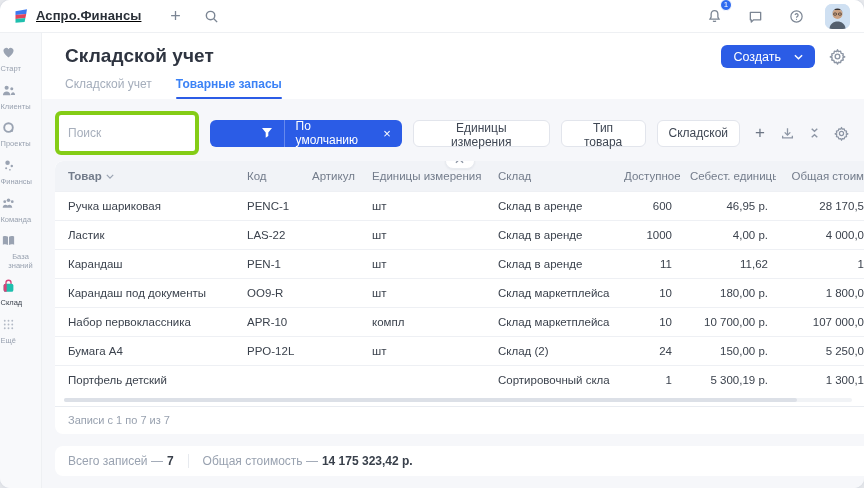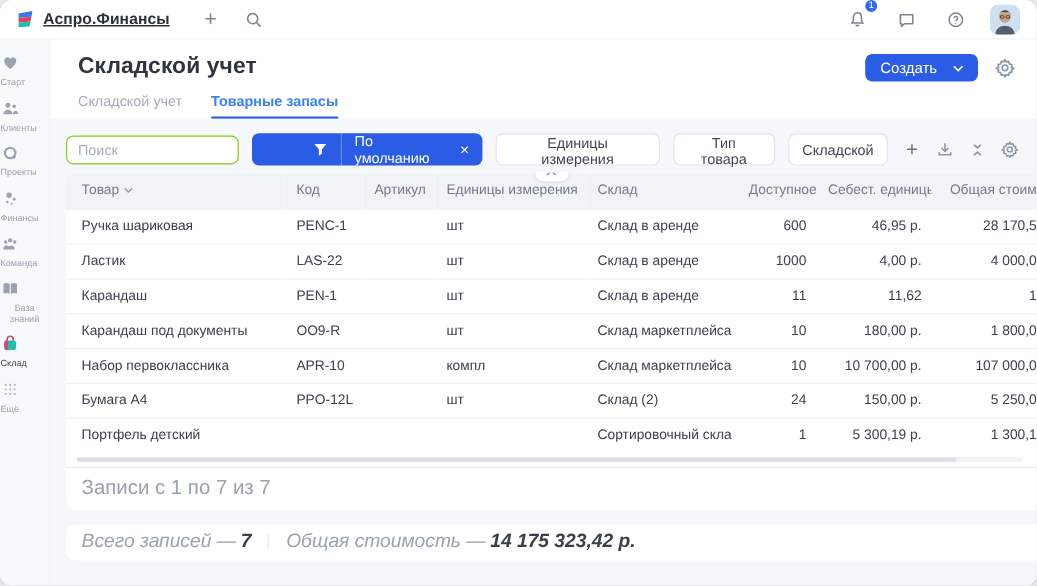--- a/index.html
+++ b/index.html
@@ -37,21 +37,21 @@
   .gear-btn { background:none; border:none; color:#8d96a5; cursor:pointer; display:flex; }
   .tabs { display:flex; gap:24px; margin-top:9px; }
   .tab { font-size:12px; padding-bottom:8px; cursor:pointer; background:none; border:none; font-family:inherit; color:#a4adbb; position:relative; }
   .tab.active { color:#3b82f6; font-weight:bold; }
   .tab.active::after { content:""; position:absolute; left:0; right:0; bottom:0; height:2px; border-radius:2px; background:#2b5ce6; }
 
   .content { flex:1; background:#f6f7fa; padding:12px 0 0 13px; position:relative; min-width:0; }
 
   
   .filterbar { display:flex; align-items:center; gap:11px; padding-right:13px; }
-  .search-input { width:144px; height:24px; border:1px solid #84cc16; border-radius:6px; background:#fff; padding:0 9px;
+  .search-input { width:144px; height:44px; border:4px solid #84cc16; border-radius:6px; background:#fff; padding:0 9px;
                   font-size:12px; font-family:inherit; color:#3b424d; outline:none; }
   .search-input::placeholder { color:#a7afbc; }
   .filter-chip { display:flex; align-items:stretch; height:27px; background:#2b5ce6; border-radius:6px; overflow:hidden; cursor:pointer;padding-left:40px; }
   .chip-funnel { display:flex; align-items:center; justify-content:center; width:35px; border-right:1px solid rgba(255,255,255,.28); }
   .chip-label { display:flex; align-items:center; gap:8px; padding:0 11px; color:#fff; font-size:12px; }
   .chip-x { font-size:13px; line-height:1; cursor:pointer; }
   .filter-btn { height:27px; background:#fff; border:1px solid #e2e5ec; border-radius:6px; padding:0 11px;
                 font-size:12px; font-family:inherit; color:#3f4754; cursor:pointer; }
   .add-filter { background:none; border:none; font-size:17px; color:#6c7584; cursor:pointer; padding:0 2px; margin-left:2px; }
   .bar-icons { margin-left:auto; display:flex; align-items:center; gap:9px; }
@@ -61,33 +61,33 @@
   .table-card { margin-top:6px; background:#fff; border-radius:8px 0 0 8px; position:relative; overflow:hidden; }
   .collapse-pill { position:absolute; top:-8px; left:50%; transform:translateX(-50%); width:30px; height:16px; background:#fff;
                    border:1px solid #e8ebf0; border-radius:9px; color:#8d96a5; display:flex; align-items:center; justify-content:center;
                    cursor:pointer; z-index:3; box-shadow:0 1px 2px rgba(40,50,70,.06); }
   .table-wrap { overflow:hidden; }
   table { border-collapse:collapse; table-layout:fixed; width:817px; }
   col.c1{width:182px} col.c2{width:65px} col.c3{width:60px} col.c4{width:126px} col.c5{width:126px} col.c6{width:66px} col.c7{width:96px} col.c8{width:96px}
   th, td { padding:0 8px 0 10px; font-size:11.5px; text-align:left; white-space:nowrap; overflow:hidden; }
   th { height:30px; background:#f1f3f7; color:#737c8b; font-weight:400; }
   td { height:29px; color:#3b424d; border-top:1px solid #eef0f4; }
-  thead th:first-child { padding-left:13px; border-radius:8px 0 0 0; }
+  thead th:first-child { padding-left:13px; border-radius:8px 0 0 0;font-weight:bold; }
   td:first-child { padding-left:13px; }
   .num { text-align:right; }
   .sort-chevron { color:#9aa3b2; display:inline-block; vertical-align:1px; margin-left:4px; }
   tbody tr { cursor:pointer; }
 
   .hscrollbar { height:4px; margin:4px 12px 4px 9px; background:#f1f3f6; border-radius:3px; position:relative; }
   .hthumb { position:absolute; left:0; top:0; height:4px; width:93%; background:#dce0e7; border-radius:3px; cursor:grab; }
-  .records-row { border-top:1px solid #e9ecf1; padding:7px 13px 8px; font-size:17px; color:#98a1af; }
+  .records-row { border-top:1px solid #e9ecf1; padding:7px 13px 8px; font-size:11px; color:#98a1af; }
 
   
   .summary-bar { margin:12px 13px 0 0; background:#fff; border-radius:8px 0 0 8px; height:30px; display:flex; align-items:center;
-                 padding:0 13px; font-size:16px; margin-right:0;font-style:italic; }
+                 padding:0 13px; font-size:12px; margin-right:0; }
   .summary-label { color:#99a2b0; }
   .summary-value { color:#39404b; font-weight:bold; margin-left:4px; }
   .summary-div { width:1px; height:14px; background:#e7eaef; margin:0 14px; }
 </style>
 </head>
 <body>
 
 <div class="app">
 
   <header class="topbar">

